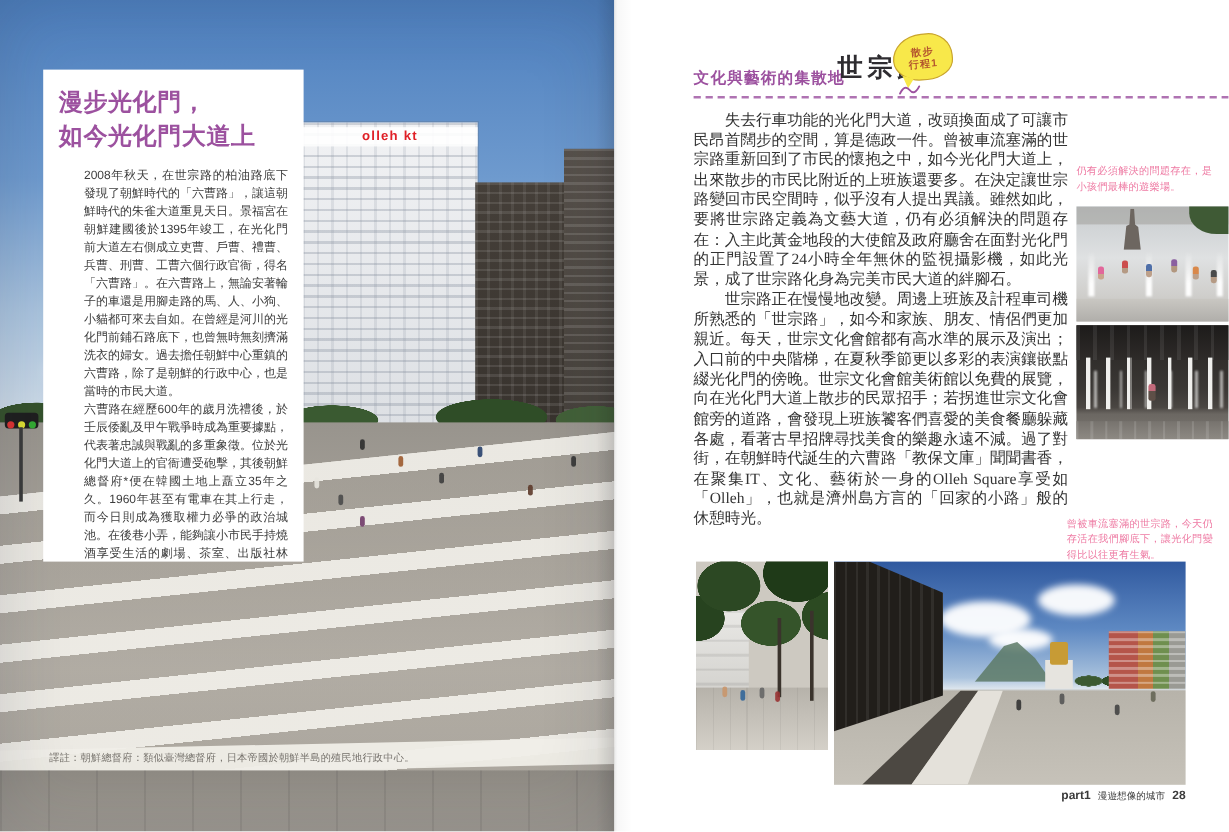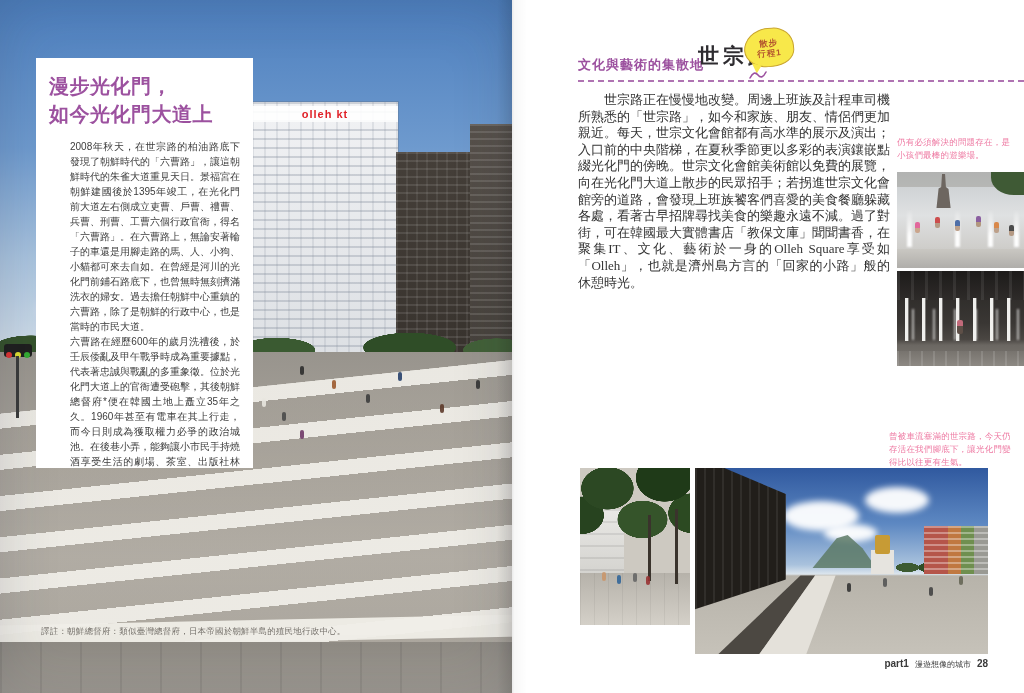--- a/index.html
+++ b/index.html
@@ -225,21 +225,22 @@
     <div class="rp-badge">
       <span>散步</span>
       <span>行程1</span>
     </div>
     <svg class="rp-doodle" width="20" height="12" viewBox="0 0 20 12">
       <path d="M2,10 Q6,2 10,7 T18,4" fill="none" stroke="#9c519f" stroke-width="1.6" stroke-linecap="round"></path>
     </svg>
     <div class="rp-rule"></div>
 
     <div class="rp-body">
-      <p>世宗路正在慢慢地改變。周邊上班族及計程車司機所熟悉的「世宗路」，如今和家族、朋友、情侶們更加親近。每天，世宗文化會館都有高水準的展示及演出；入口前的中央階梯，在夏秋季節更以多彩的表演鑲嵌點綴光化門的傍晚。世宗文化會館美術館以免費的展覽，向在光化門大道上散步的民眾招手；若拐進世宗文化會館旁的道路，會發現上班族饕客們喜愛的美食餐廳躲藏各處，看著古早招牌尋找美食的樂趣永遠不減。過了對街，可在韓國最大實體書店「教保文庫」聞聞書香，在聚集IT、文化、藝術於一身的Olleh Square享受如「Olleh」，也就是濟州島方言的「回家的小路」般的休憩時光。</p>
+      <p>失去行車功能的光化門大道，改頭換面成了可讓市民昂首闊步的空間，算是德政一件。曾被車流塞滿的世宗路重新回到了市民的懷抱之中，如今光化門大道上，出來散步的市民比附近的上班族還要多。在決定讓世宗路變回市民空間時，似乎沒有人提出異議。雖然如此，要將世宗路定義為文藝大道，仍有必須解決的問題存在：入主此黃金地段的大使館及政府廳舍在面對光化門的正門設置了24小時全年無休的監視攝影機，如此光景，成了世宗路化身為完美市民大道的絆腳石。</p>
+      <p>世宗路正在慢慢地改變。周邊上班族及計程車司機所熟悉的「世宗路」，如今和家族、朋友、情侶們更加親近。每天，世宗文化會館都有高水準的展示及演出；入口前的中央階梯，在夏秋季節更以多彩的表演鑲嵌點綴光化門的傍晚。世宗文化會館美術館以免費的展覽，向在光化門大道上散步的民眾招手；若拐進世宗文化會館旁的道路，會發現上班族饕客們喜愛的美食餐廳躲藏各處，看著古早招牌尋找美食的樂趣永遠不減。過了對街，在朝鮮時代誕生的六曹路「教保文庫」聞聞書香，在聚集IT、文化、藝術於一身的Olleh Square享受如「Olleh」，也就是濟州島方言的「回家的小路」般的休憩時光。</p>
     </div>
 
     <div class="rp-caption cap1">仍有必須解決的問題存在，是小孩們最棒的遊樂場。</div>
 
     <div class="photo ph1">
       <div class="ph1-wall"></div>
       <div class="ph1-statue"></div>
       <div class="ph1-green"></div>
       <div class="spray" style="left:8%;"></div>
       <div class="spray" style="left:46%;"></div>

